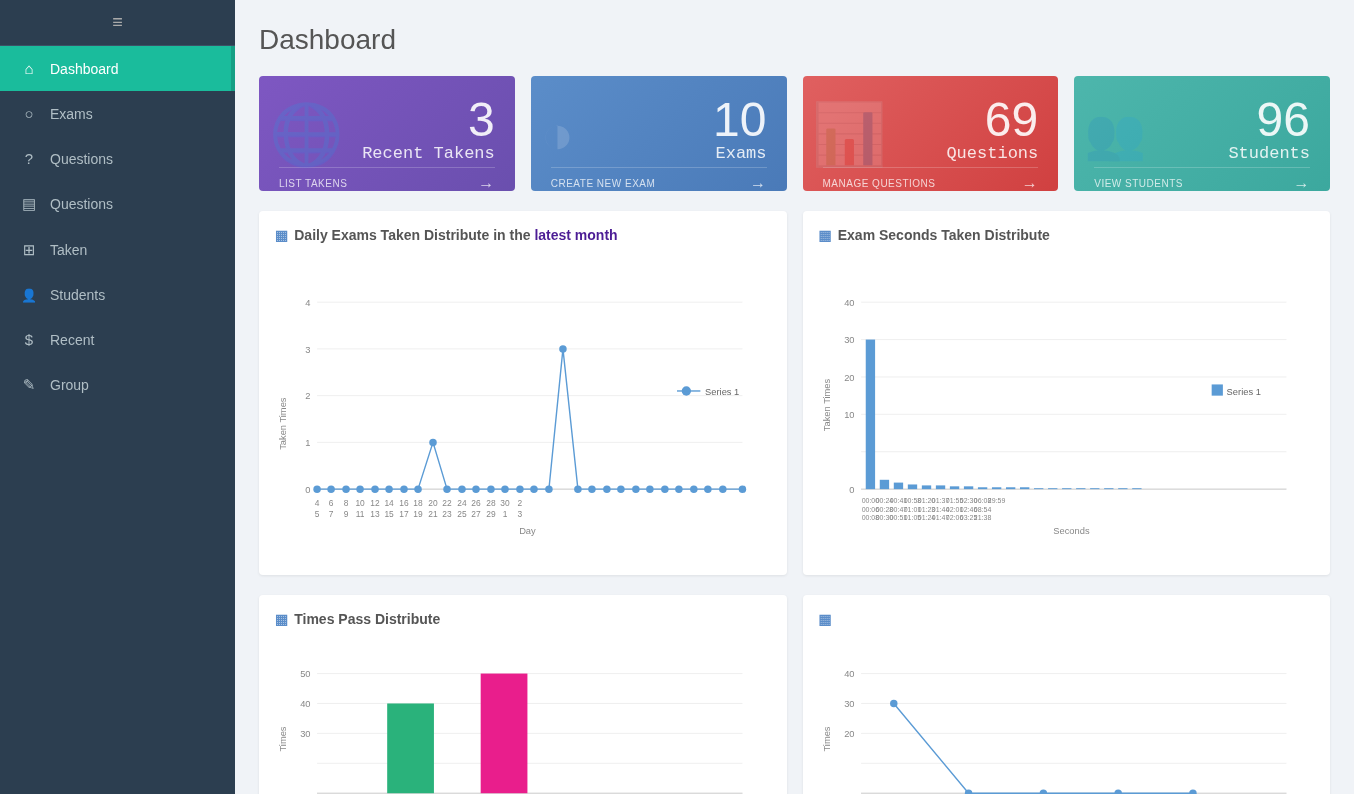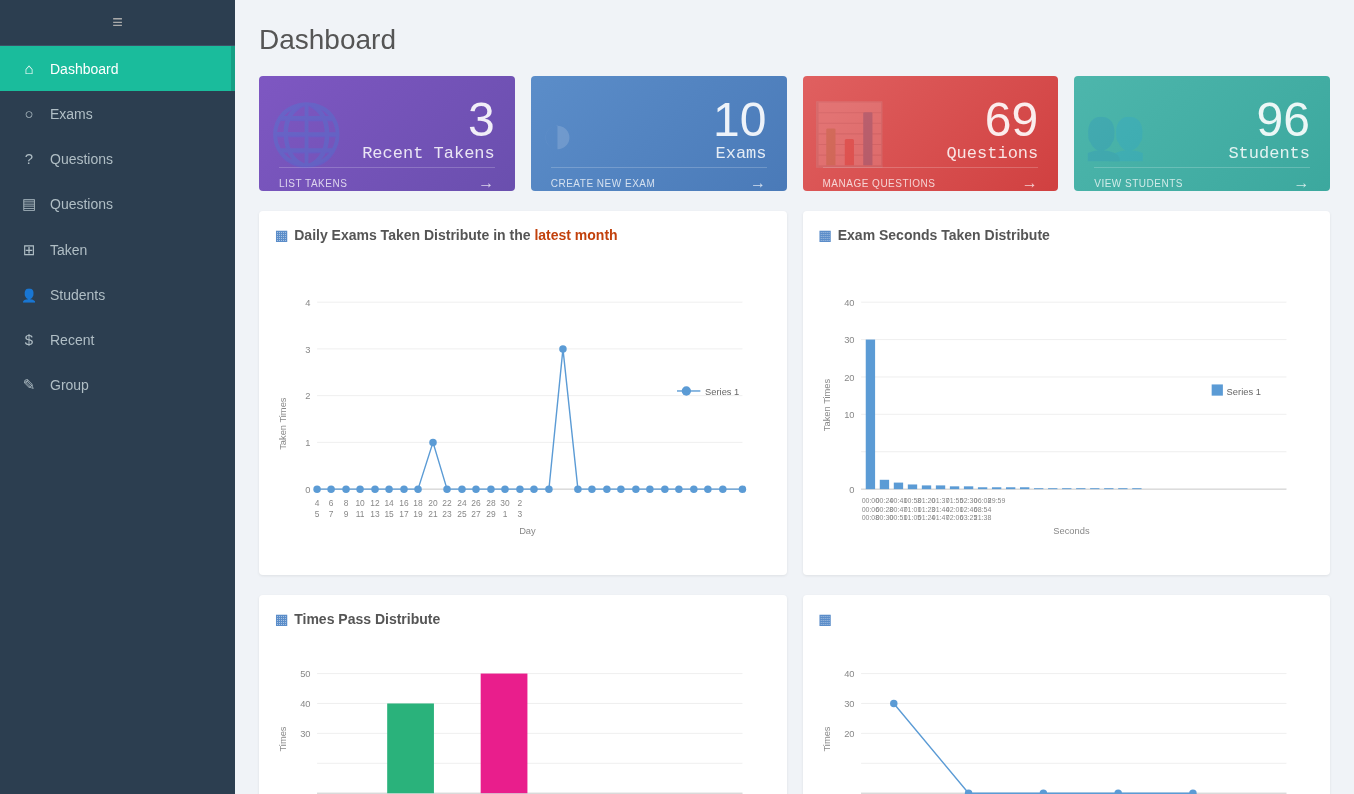--- a/index.html
+++ b/index.html
@@ -247,21 +247,21 @@
       </div>
     </div>
 
   </div>
 
   <div class="charts-row">
 
     <div class="chart-card">
       <div class="chart-title">
         <span class="chart-title-icon">▦</span>
-        <span>Daily Exams Taken Distribute in the <span style="color:#c2410c">latest month</span></span>
+        <span>Daily Exams Taken Distribute in the <span style="color:#4c1d95">latest month</span></span>
       </div>
       <div class="chart-container">
         <svg width="100%" height="300" viewBox="0 0 530 280">
 
           <text x="12" y="160" transform="rotate(-90,12,160)" font-size="10" fill="#888" text-anchor="middle">Taken Times</text>
 
           <line x1="45" y1="30" x2="500" y2="30" stroke="#eee" stroke-width="1"></line>
           <line x1="45" y1="80" x2="500" y2="80" stroke="#eee" stroke-width="1"></line>
           <line x1="45" y1="130" x2="500" y2="130" stroke="#eee" stroke-width="1"></line>
           <line x1="45" y1="180" x2="500" y2="180" stroke="#eee" stroke-width="1"></line>

